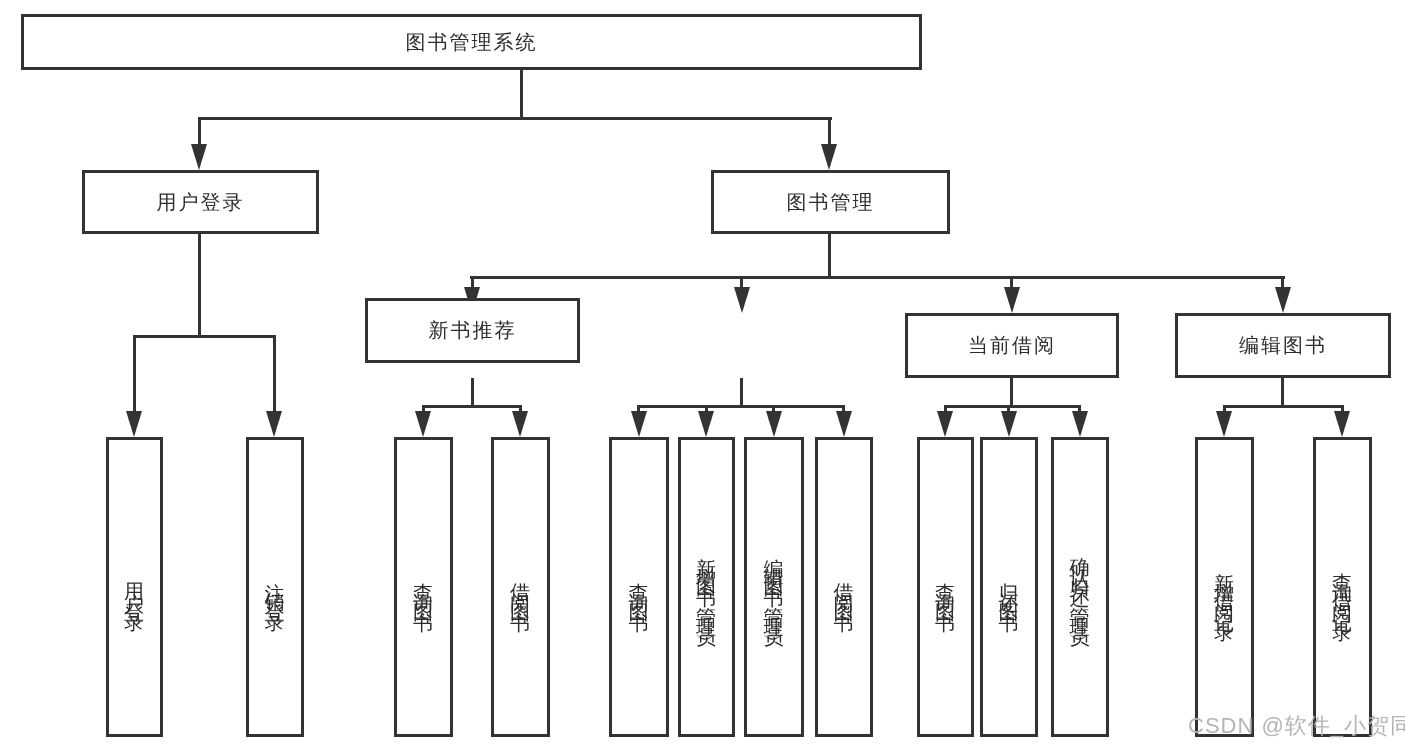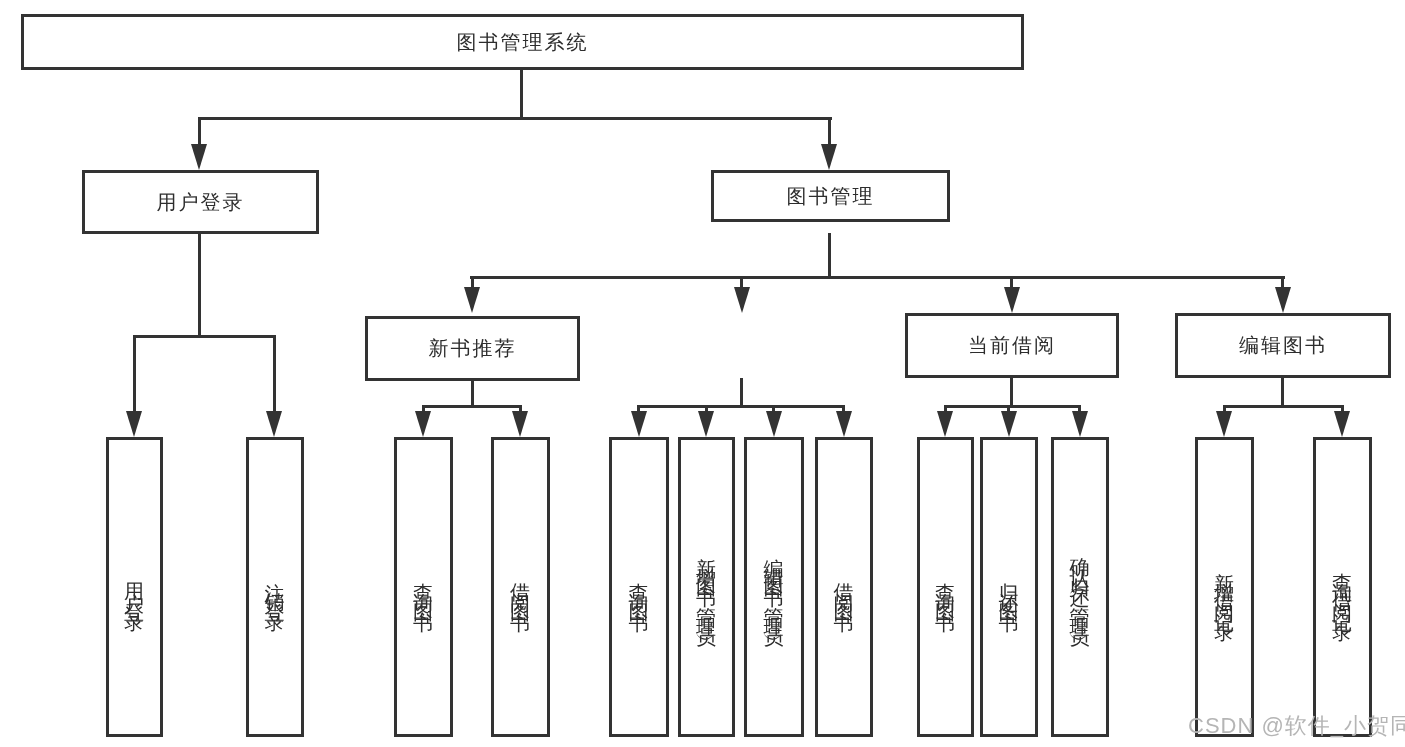--- a/index.html
+++ b/index.html
@@ -34,35 +34,35 @@
   .watermark{
     position:absolute;left:1188px;top:711px;z-index:6;
     color:var(--wm);font-size:22px;letter-spacing:1px;white-space:nowrap;
   }
 </style>
 </head>
 <body>
 
 <div class="canvas">
 
-  <div class="node" style="left:21px;top:14px;width:1003px;height:56px">
+  <div class="node" style="left:21px;top:14px;width:901px;height:56px">
     <span>图书管理系统</span>
   </div>
 
   <div class="vline" style="left:520px;top:70px;height:48px"></div>
   <div class="hline" style="left:198px;top:117px;width:634px"></div>
   <div class="vline" style="left:198px;top:117px;height:30px"></div>
   <div class="arrow" style="left:191px;top:144px"></div>
   <div class="vline" style="left:828px;top:117px;height:30px"></div>
   <div class="arrow" style="left:821px;top:144px"></div>
 
   <div class="node" style="left:82px;top:170px;width:237px;height:64px">
     <span>用户登录</span>
   </div>
-  <div class="node" style="left:711px;top:170px;width:239px;height:52px">
+  <div class="node" style="left:711px;top:170px;width:239px;height:64px">
     <span>图书管理</span>
   </div>
 
   <div class="vline" style="left:198px;top:233px;height:104px"></div>
   <div class="hline" style="left:133px;top:335px;width:143px"></div>
   <div class="vline" style="left:133px;top:335px;height:78px"></div>
   <div class="arrow" style="left:126px;top:411px"></div>
   <div class="vline" style="left:273px;top:335px;height:78px"></div>
   <div class="arrow" style="left:266px;top:411px"></div>
 
@@ -70,21 +70,21 @@
   <div class="hline" style="left:470px;top:276px;width:815px"></div>
   <div class="vline" style="left:471px;top:276px;height:14px"></div>
   <div class="arrow" style="left:464px;top:287px"></div>
   <div class="vline" style="left:740px;top:276px;height:14px"></div>
   <div class="arrow" style="left:734px;top:287px"></div>
   <div class="vline" style="left:1010px;top:276px;height:14px"></div>
   <div class="arrow" style="left:1004px;top:287px"></div>
   <div class="vline" style="left:1281px;top:276px;height:14px"></div>
   <div class="arrow" style="left:1275px;top:287px"></div>
 
-  <div class="node" style="left:365px;top:316px;width:215px;height:65px">
+  <div class="node" style="left:365px;top:298px;width:215px;height:65px">
     <span>新书推荐</span>
   </div>
   <div class="node" style="left:905px;top:313px;width:214px;height:65px">
     <span>当前借阅</span>
   </div>
   <div class="node" style="left:1175px;top:313px;width:216px;height:65px">
     <span>编辑图书</span>
   </div>
 
   <div class="vline" style="left:471px;top:378px;height:29px"></div>

